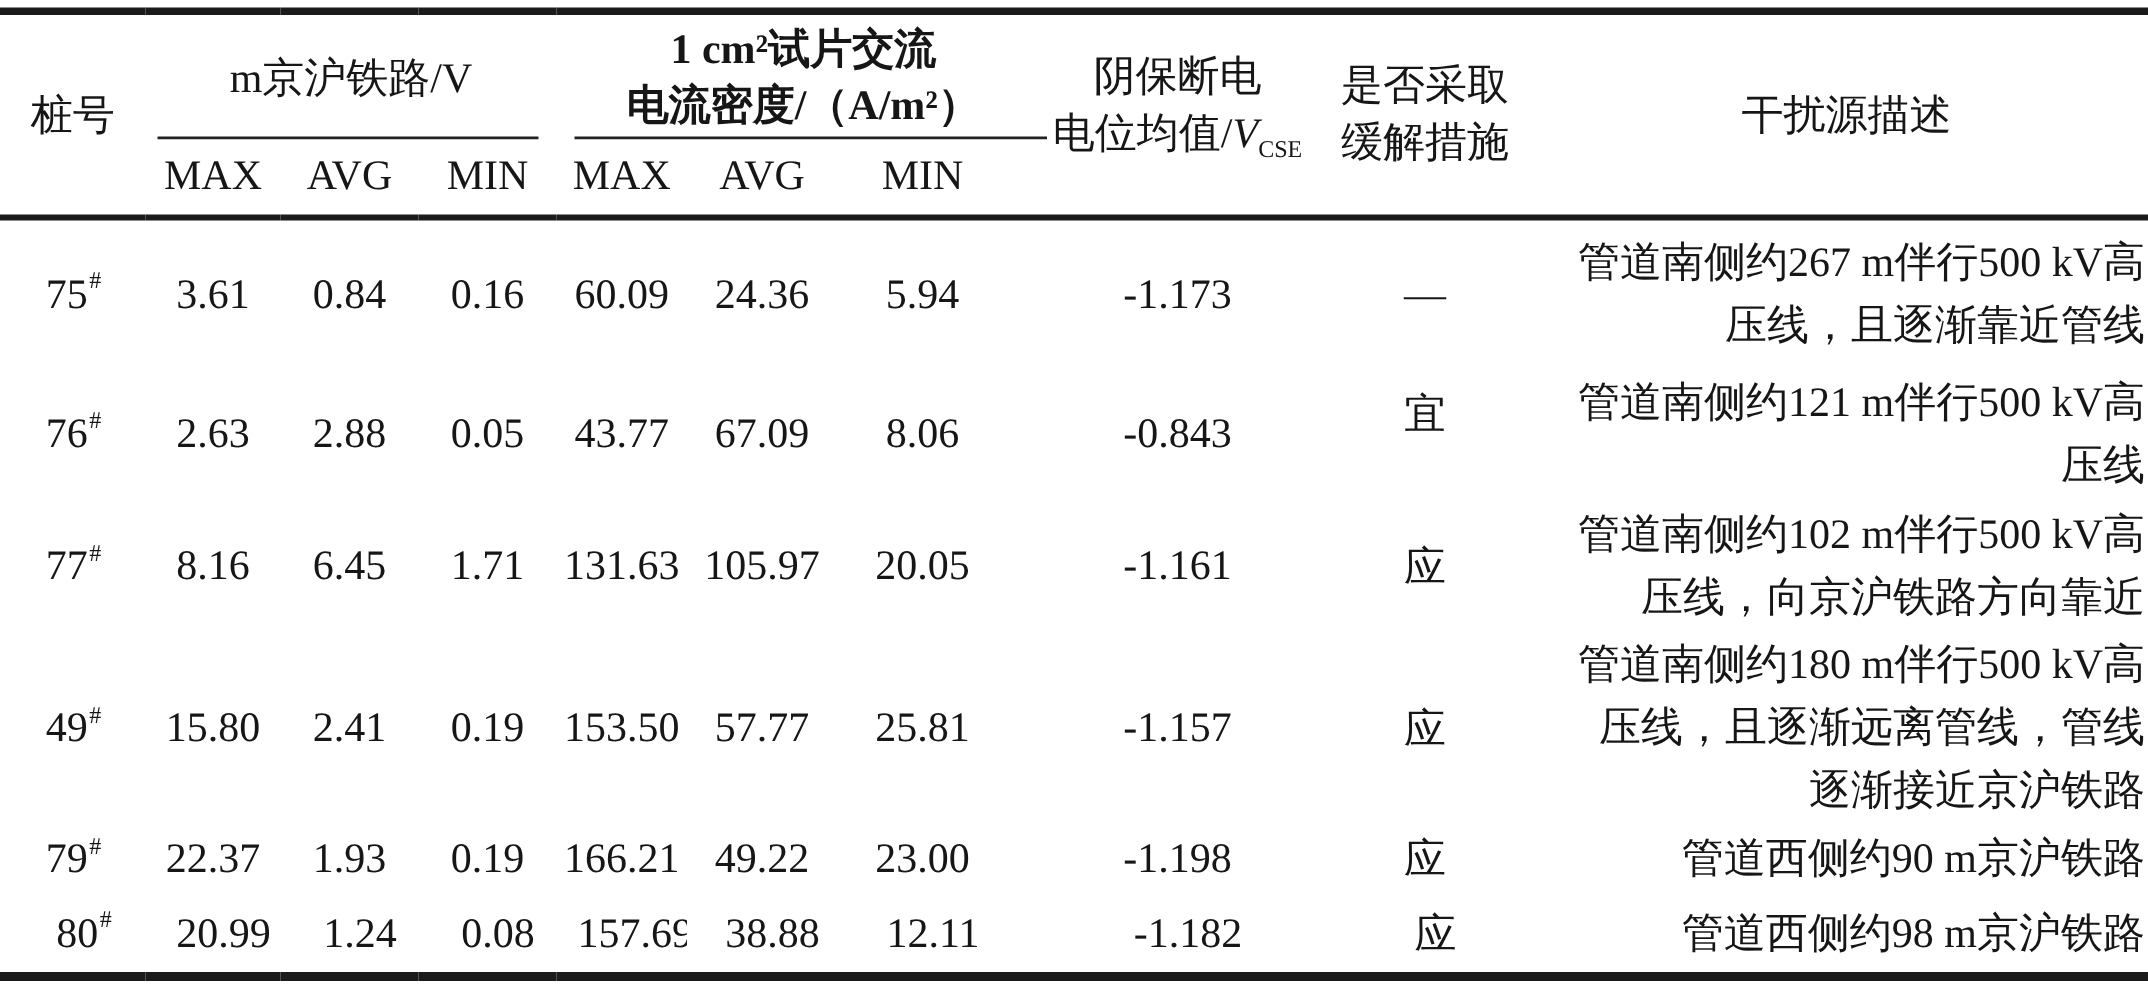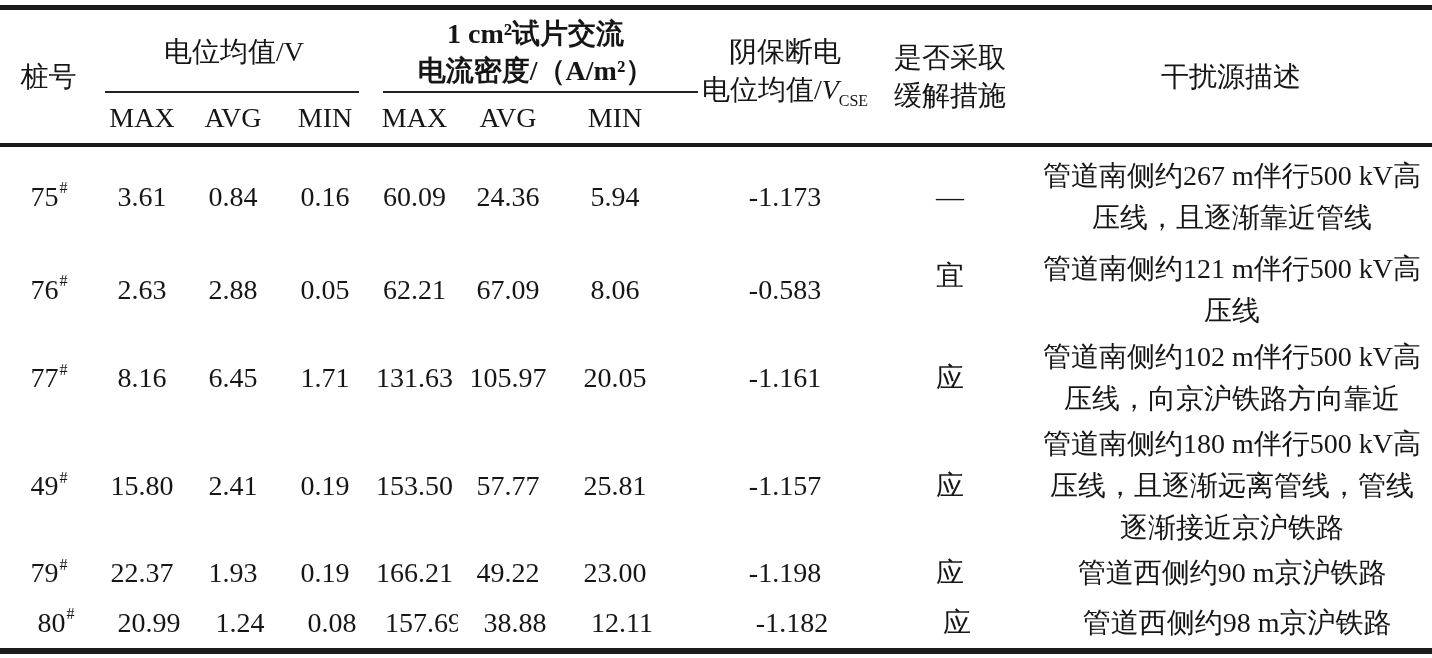--- a/index.html
+++ b/index.html
@@ -56,21 +56,21 @@
   }
   i.vsym { font-style: italic; }
   sub.vsub { font-size: 16px; }
   tr.r1 td { height: 99px; }
   tr.r2 td { height: 87px; }
   tr.r3 td { height: 90px; }
   tr.r4 td { height: 126px; }
   tr.r5 td { height: 48px; }
   tr.r6 td { height: 51px; padding-left: 14px; }
   td.desc-cell {
-    text-align: center;
+    text-align: right;
     white-space: pre-line;
     line-height: 42px;
     padding-left: 4px;
     padding-right: 2px;
   }
   span.lift {
     position: relative;
     top: -14px;
     display: inline-block;
   }
@@ -89,21 +89,21 @@
       <col style="width:100px">
       <col style="width:114px">
       <col style="width:28px">
       <col style="width:170px">
       <col style="width:160px">
       <col style="width:402px">
     </colgroup>
     <thead>
       <tr class="h1">
         <th rowspan="2" class="rspan">桩号</th>
-        <th colspan="3" class="grp g1">电位均值/V</th>
+        <th colspan="3" class="grp g1">m京沪铁路/V</th>
         <th colspan="4" class="grp g2">
           <div class="hline">1 cm²试片交流</div>
           <div class="hline">电流密度/（A/m²）</div>
         </th>
         <th rowspan="2" class="rspan">
           <div class="hline">阴保断电</div>
           <div class="hline">
             <span>电位均值/</span><i class="vsym">V</i><sub class="vsub">CSE</sub>
           </div>
         </th>
@@ -136,25 +136,25 @@
         <td>-1.173</td>
         <td><span>—</span></td>
         <td class="desc-cell">管道南侧约267 m伴行500 kV高
 压线，且逐渐靠近管线</td>
       </tr>
       <tr class="r2">
         <td><span>76</span><sup class="pilesup">#</sup></td>
         <td>2.63</td>
         <td>2.88</td>
         <td>0.05</td>
-        <td>62.21</td>
+        <td>43.77</td>
         <td>67.09</td>
         <td>8.06</td>
         <td></td>
-        <td>-0.583</td>
+        <td>-0.843</td>
         <td><span class="lift">宜</span></td>
         <td class="desc-cell">管道南侧约121 m伴行500 kV高
 压线</td>
       </tr>
       <tr class="r3">
         <td><span>77</span><sup class="pilesup">#</sup></td>
         <td>8.16</td>
         <td>6.45</td>
         <td>1.71</td>
         <td>131.63</td>

